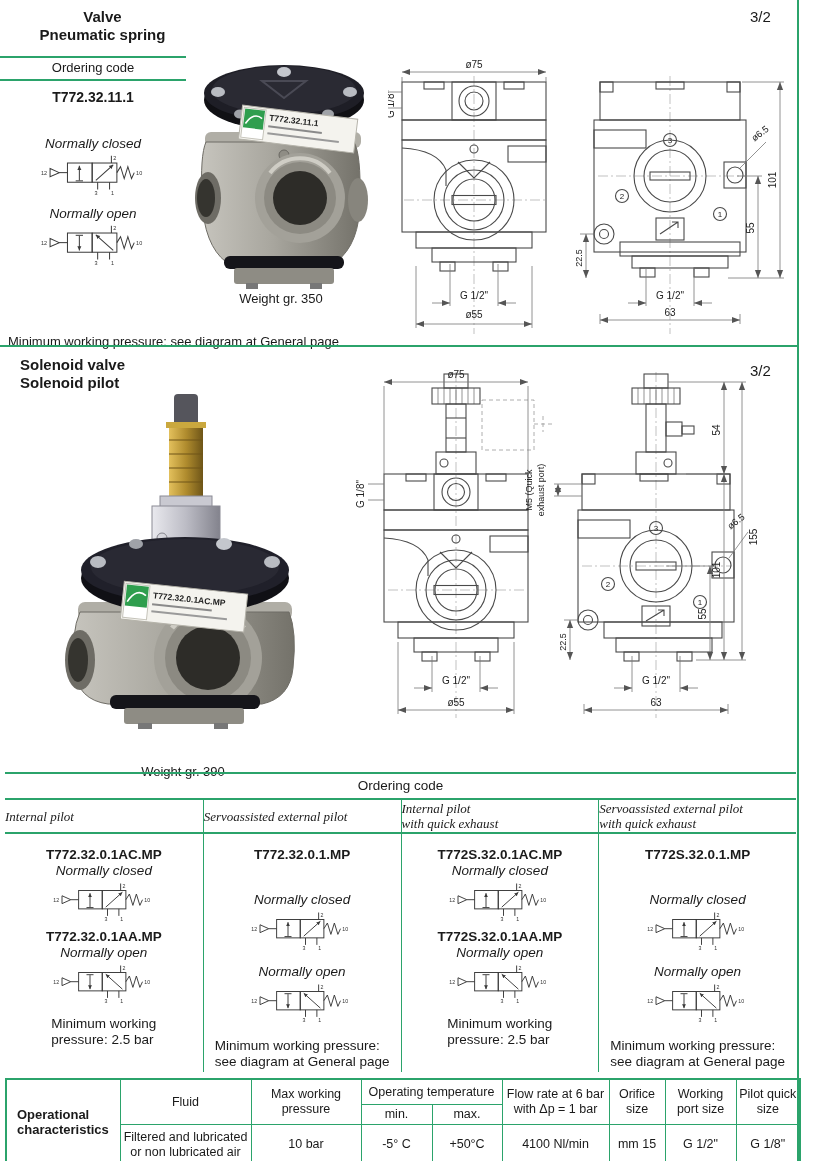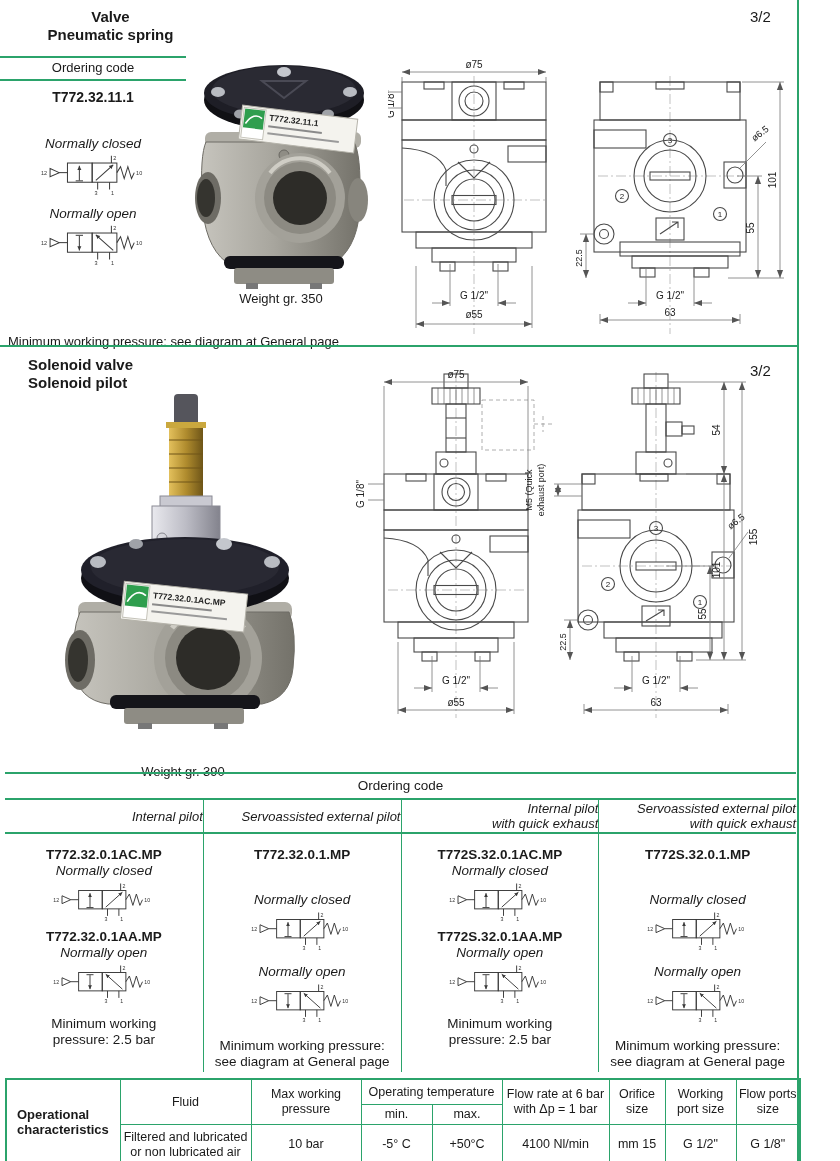--- a/index.html
+++ b/index.html
@@ -1,43 +1,43 @@
 <!DOCTYPE html>
 <html><head>
 <meta charset="utf-8">
 <style>
   html,body{margin:0;padding:0;background:#fff;}
   .page{position:relative;width:840px;height:1161px;background:#fff;overflow:hidden;
         font-family:"Liberation Sans",sans-serif;color:#1a1a1a;}
   .abs{position:absolute;}
   .gline{position:absolute;background:#2ba36b;height:2px;}
   .vline{position:absolute;background:#2ba36b;width:2px;}
-  .sec-title{font-weight:bold;font-size:15px;line-height:18px;margin-left:8px;}
+  .sec-title{font-weight:bold;font-size:15px;line-height:18px;}
   .center{text-align:center;}
   .pagecode{font-size:15px;}
   .small-hdr{font-size:13px;}
   .bcode{font-weight:bold;font-size:14px;}
   .itlabel{font-style:italic;font-size:13.5px;}
   .note13{font-size:13px;text-align:center;}
   
   .ordwrap{left:5px;top:772px;width:791px;}
   .ord-title{border-top:2px solid #2ba36b;border-bottom:2px solid #2ba36b;
              text-align:center;font-size:13.5px;padding:4px 0 5px;}
   .ord-heads{display:grid;grid-template-columns:repeat(4,1fr);border-bottom:2px solid #2ba36b;}
-  .ord-head{text-align:right;font-style:italic;font-size:13px;min-height:32px;
-            display:flex;flex-direction:column;justify-content:center;line-height:15px;}
+  .ord-head{text-align:left;font-style:italic;font-size:13px;min-height:32px;
+            display:flex;flex-direction:column;justify-content:center;line-height:15px;font-family:Liberation Serif, serif;}
   .ord-cols{display:grid;grid-template-columns:repeat(4,1fr);min-height:238px;}
   .ord-col{display:flex;flex-direction:column;align-items:center;}
   .bl{border-left:1.5px solid #2ba36b;}
   .ocode{font-weight:bold;font-size:13.5px;margin-top:13px;}
   .m2{margin-top:7px;}
   .olabel{font-style:italic;font-size:13.5px;margin-top:1px;}
   .gap1{margin-top:30px;}
   .gap2{margin-top:13px;}
-  .onote{font-size:13.5px;text-align:center;margin-top:12px;line-height:16px;}
+  .onote{font-size:13.5px;text-align:left;margin-top:12px;line-height:16px;}
   .gapn{margin-top:15px;}
   .vsym{margin-top:2px;}
   
   .optable{left:5px;top:1078px;border-collapse:collapse;table-layout:fixed;font-size:12.5px;}
   .optable td{border:1.5px solid #2ba36b;text-align:center;vertical-align:middle;
               padding:1px 2px;line-height:15px;}
   .optable{border:2px solid #2ba36b;}
   .opchar{font-weight:bold;font-size:13px;text-align:left !important;padding-left:10px !important;line-height:16px;}
   .hrow td{height:22px;}
   .mrow td{height:17px;}
@@ -583,21 +583,21 @@
       </td>
       <td rowspan="2">
         <div>Orifice</div>
             <div>size</div>
       </td>
       <td rowspan="2">
         <div>Working</div>
             <div>port size</div>
       </td>
       <td rowspan="2">
-        <div>Flow ports</div>
+        <div>Pilot quick</div>
             <div>size</div>
       </td>
     </tr>
     <tr class="mrow">
       <td>min.</td>
       <td>max.</td>
     </tr>
     <tr class="vrow">
       <td>
         <div>Filtered and lubricated</div>

